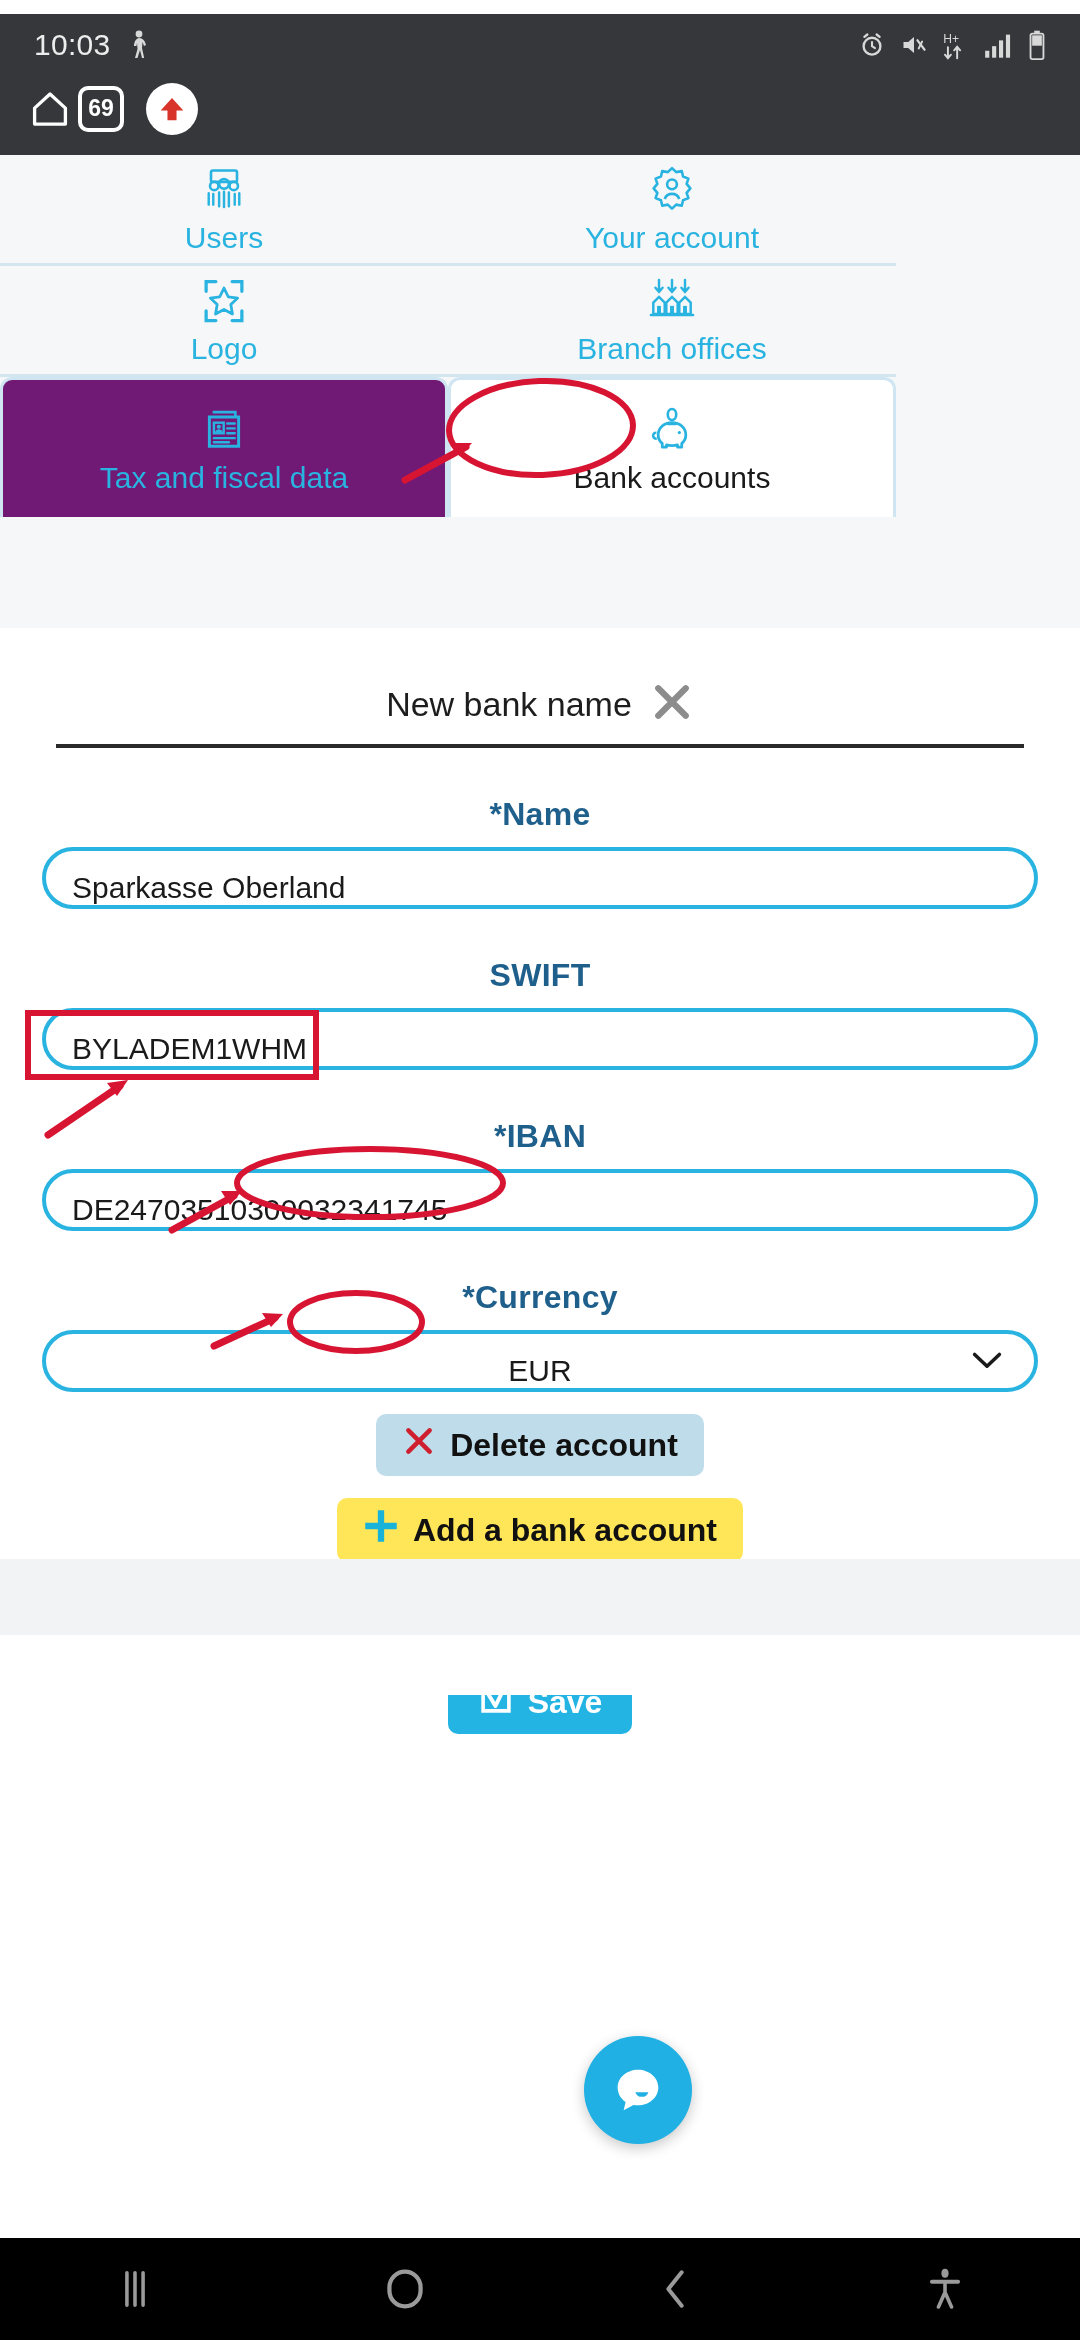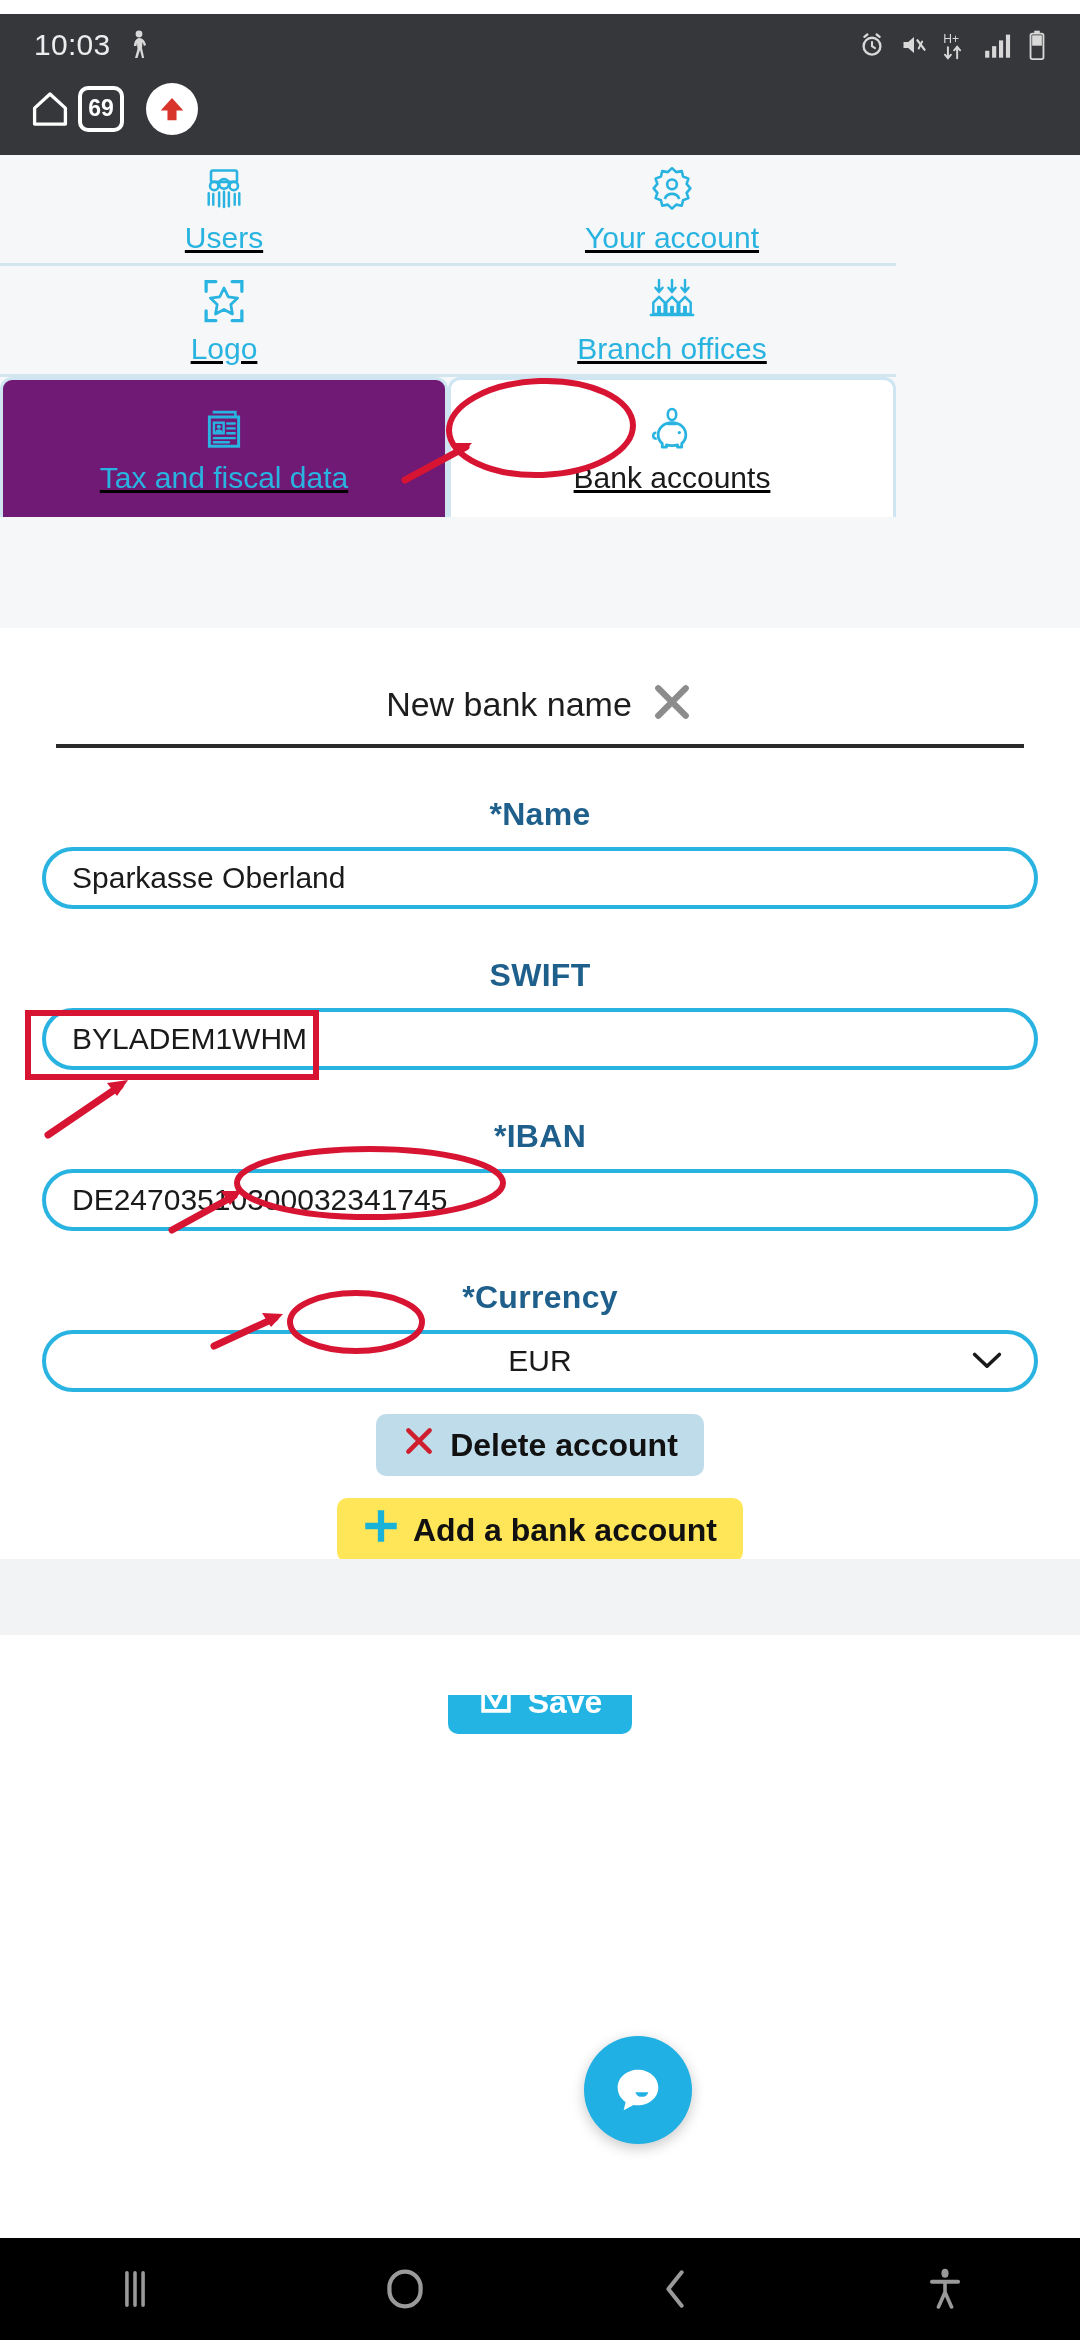--- a/index.html
+++ b/index.html
@@ -39,21 +39,21 @@
     color:#fff; font-size:23px; font-weight:bold;
   }
   .updbtn {
     width:52px; height:52px; border-radius:50%; background:#fff; margin-left:22px;
     display:flex; align-items:center; justify-content:center;
   }
 
   
   .page { position:absolute; top:155px; left:0; width:1080px; height:1295px; background:#f6f7f8; }
 
-  .navgrid { width:896px;text-decoration:underline; }
+  .navgrid { width:896px; }
   .navrow { display:flex; border-bottom:3px solid #d3e6f0; }
   .navrow:last-child { border-bottom:none; }
   .navcell {
     flex:1; height:108px; display:flex; flex-direction:column;
     align-items:center; justify-content:center; gap:6px;
     color:#29b3e0; font-size:30px;
   }
   .navcell.tall { height:140px; }
   .navcell .lbl { color:#29b3e0; font-size:30px; line-height:1.05; }
   .navcell.active {
@@ -78,21 +78,21 @@
   .bankhdr .nm { font-size:34px; color:#1d1d1d; }
   .hdr-rule { height:4px; background:#2a2a2a; margin:16px 14px 0 14px; }
 
   .fieldlabel {
     text-align:center; color:#1f5f8b; font-weight:bold; font-size:32px;
     margin-top:48px; margin-bottom:14px; letter-spacing:0.3px;
   }
   .fieldlabel .star { color:#1f5f8b; }
   .inputbox {
     height:62px; border:4px solid #29b3e0; border-radius:34px;
-    display:flex; align-items:center; padding:0 26px;
+    display:flex; align-items:flex-end; padding:0 26px;
     font-size:30px; color:#1a1a1a; background:#fff;
   }
   .inputbox.sel { justify-content:center; position:relative; }
   .inputbox.sel .chev { position:absolute; right:30px; top:50%; transform:translateY(-50%); }
 
   .checkrow {
     display:flex; align-items:center; gap:16px; margin-top:40px; margin-left:4px;
   }
   .checkrow .cklbl { color:#1f5f8b; font-weight:bold; font-size:32px; }
 

